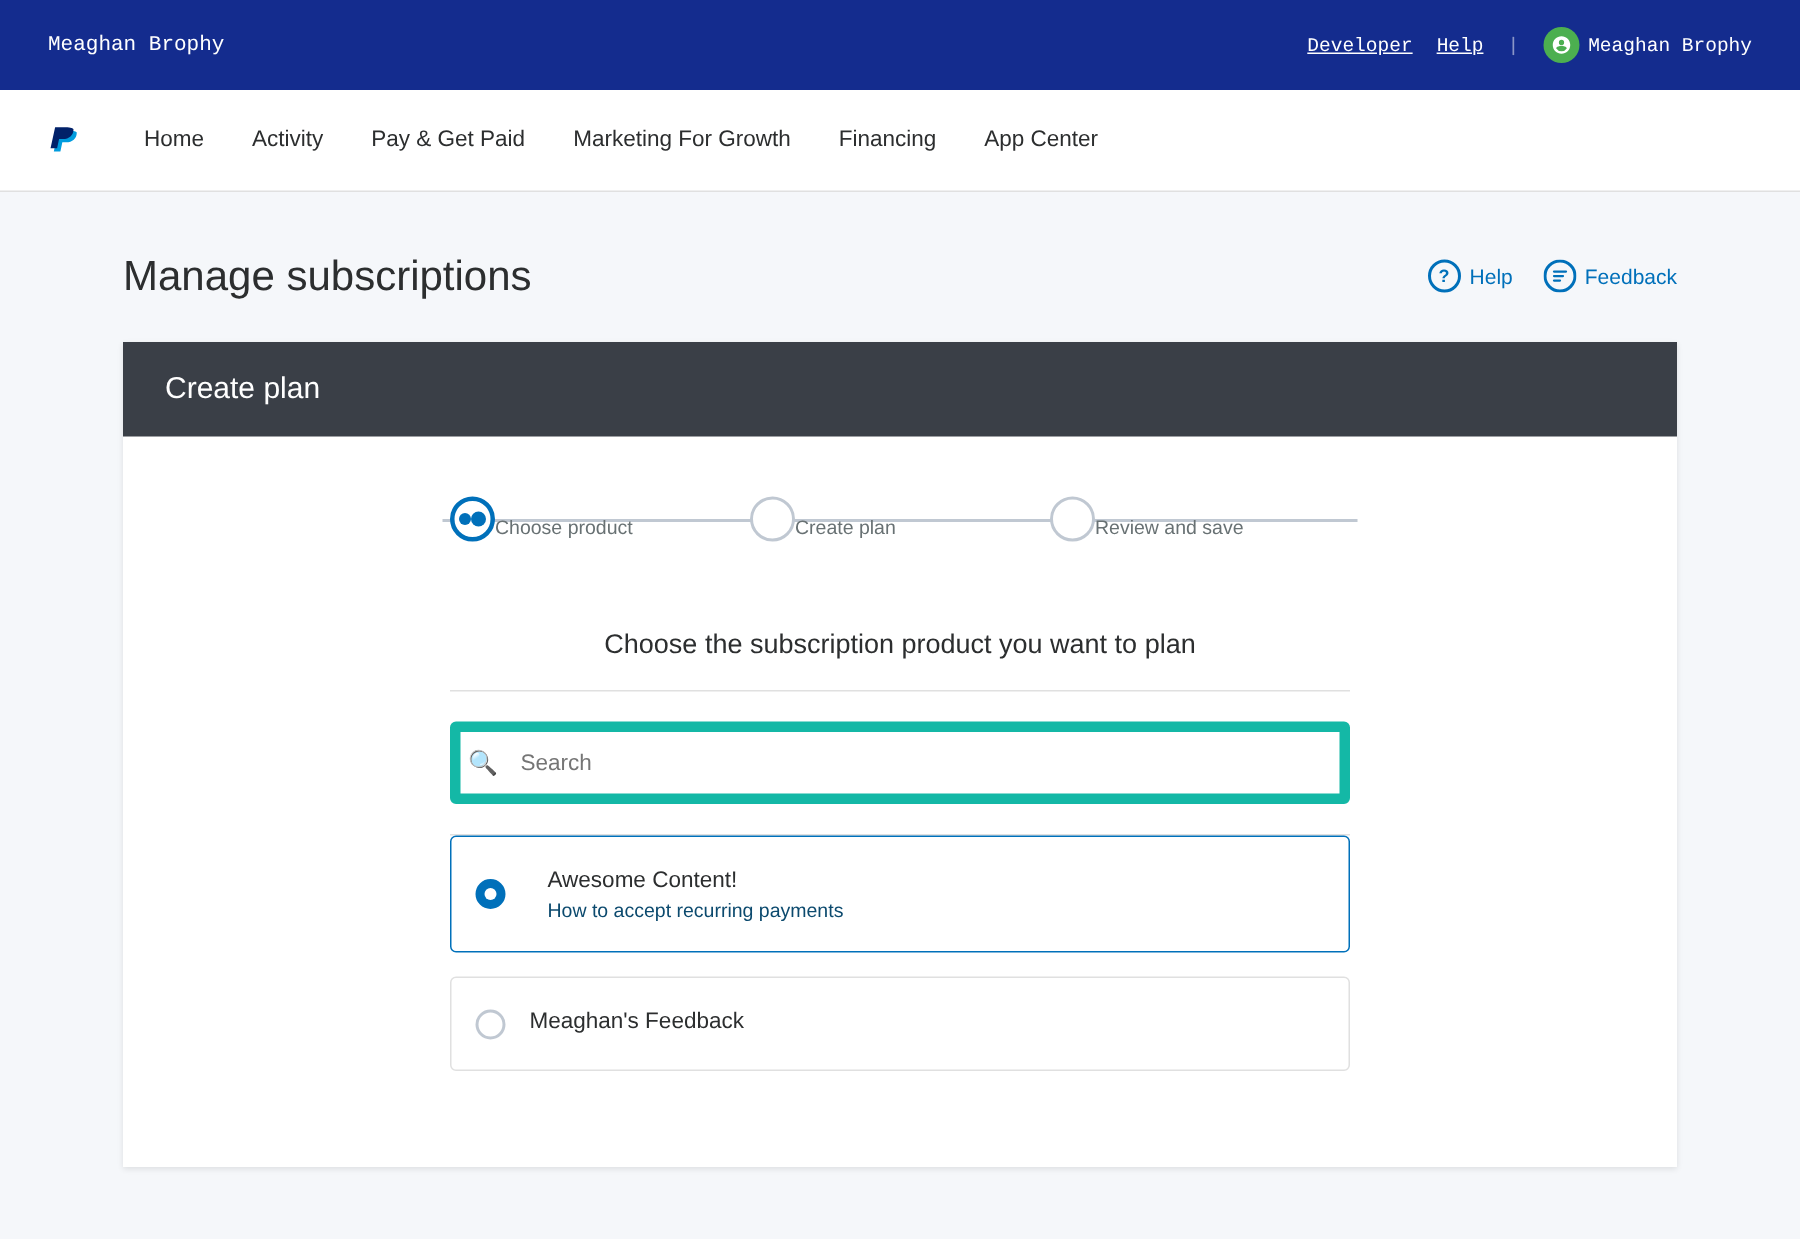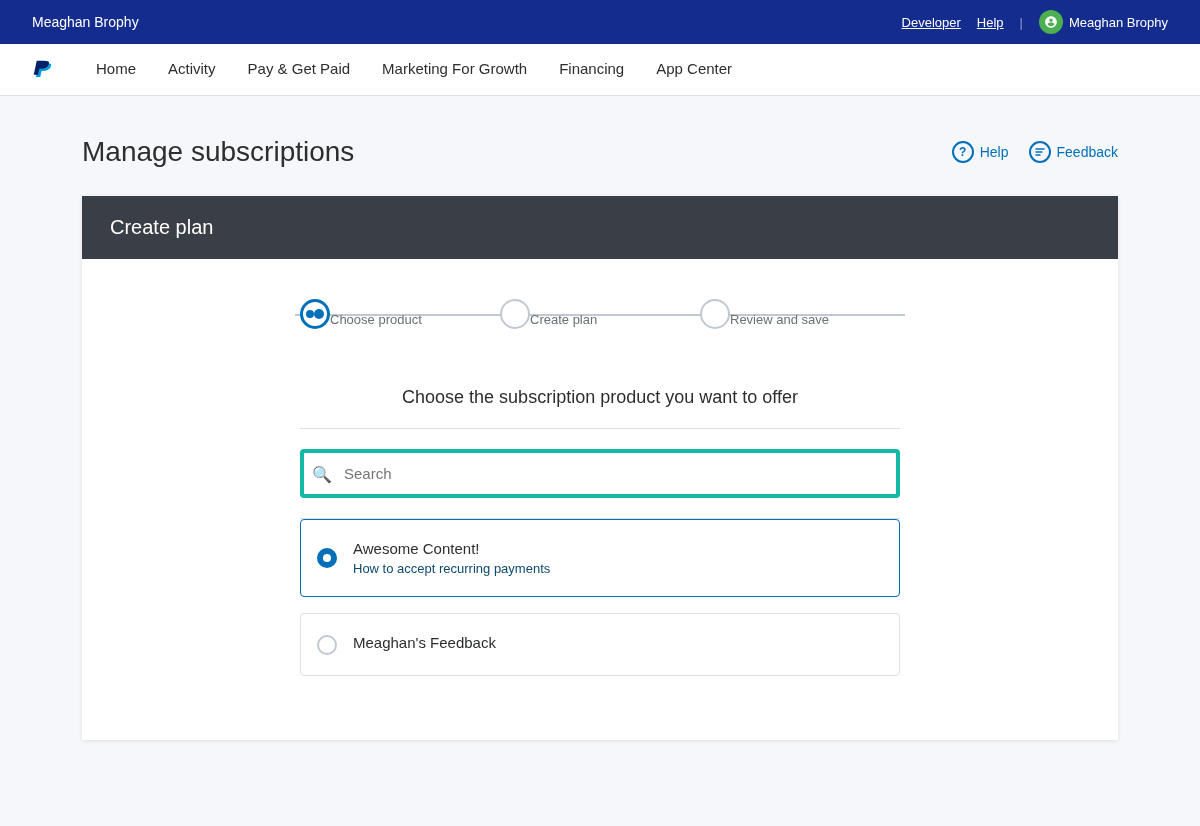--- a/index.html
+++ b/index.html
@@ -6,41 +6,42 @@
     body { font-family: -apple-system, BlinkMacSystemFont, 'Segoe UI', Helvetica, Arial, sans-serif; background: #f5f7fa; }
 
     
     .top-bar {
       background: #142c8e;
       color: white;
       display: flex;
       align-items: center;
       justify-content: space-between;
       padding: 0 32px;
-      height: 44px;
+      height: 60px;
+      font-family: Liberation Mono, monospace;
     }
     .top-bar-left { font-size: 14px; font-weight: 500; }
     .top-bar-right { display: flex; align-items: center; gap: 16px; font-size: 13px; justify-content: space-between; }
     .top-bar-right a { color: white; text-decoration: underline; cursor: pointer; }
     .top-bar-divider { color: rgba(255,255,255,0.5); }
     .user-badge { display: flex; align-items: center; gap: 6px; font-size: 13px; }
     .user-avatar-circle {
       width: 24px; height: 24px; border-radius: 50%;
       background: #4caf50; display: flex; align-items: center; justify-content: center;
       font-size: 10px; color: white; font-weight: bold;
     }
 
     
     .nav-bar {
       background: white;
       border-bottom: 1px solid #e0e0e0;
       display: flex;
       align-items: center;
       padding: 0 28px;
-      height: 52px;
+      height: 68px;
       gap: 0;
     }
     .paypal-logo {
       margin-right: 24px;
       display: flex; align-items: center;
     }
     .paypal-logo svg { width: 28px; height: 28px; }
     .nav-items { display: flex; align-items: center; gap: 0; height: 100%; }
     .nav-item {
       padding: 0 16px;
@@ -160,21 +161,21 @@
     .divider { border: none; border-top: 1px solid #e0e0e0; margin-bottom: 20px; }
 
     
     .search-wrapper {
       position: relative;
       margin-bottom: 20px;
     }
     .search-input {
       width: 100%;
       padding: 12px 2px 12px 40px;
-      border: 4px solid #14b8a6;
+      border: 7px solid #14b8a6;
       border-radius: 4px;
       font-size: 15px;
       color: #c2410c;
       outline: none;
     }
     .search-icon-pos {
       position: absolute;
       left: 12px;
       top: 50%;
       transform: translateY(-50%);
@@ -187,21 +188,21 @@
     .product-item {
       display: flex;
       align-items: center;
       padding: 20px 16px;
       border: 1px solid #e0e0e0;
       border-radius: 4px;
       margin-bottom: 16px;
       cursor: pointer;
       background: white;
     }
-    .product-item.selected { border-color: #0070ba; }
+    .product-item.selected { border-color: #0070ba; gap: 12px; }
     .radio-outer {
       width: 20px; height: 20px;
       border-radius: 50%;
       border: 2px solid #c0c8d2;
       display: flex; align-items: center; justify-content: center;
       margin-right: 16px;
       flex-shrink: 0;
     }
     .radio-outer.selected { border-color: #0070ba; background: #0070ba; }
     .radio-inner {
@@ -291,21 +292,21 @@
           <div class="step-circle"></div>
           <span class="step-label">Create plan</span>
         </div>
         <div class="stepper-step">
           <div class="step-circle"></div>
           <span class="step-label">Review and save</span>
         </div>
       </div>
 
       <div class="content-area">
-        <p class="section-title">Choose the subscription product you want to offer</p>
+        <p class="section-title">Choose the subscription product you want to plan</p>
         <hr class="divider">
 
         <div class="search-wrapper">
           <span class="search-icon-pos">🔍</span>
           <input class="search-input" type="text" placeholder="Search" style="">
         </div>
 
         <hr class="product-divider">
 
         <div class="product-item selected">

